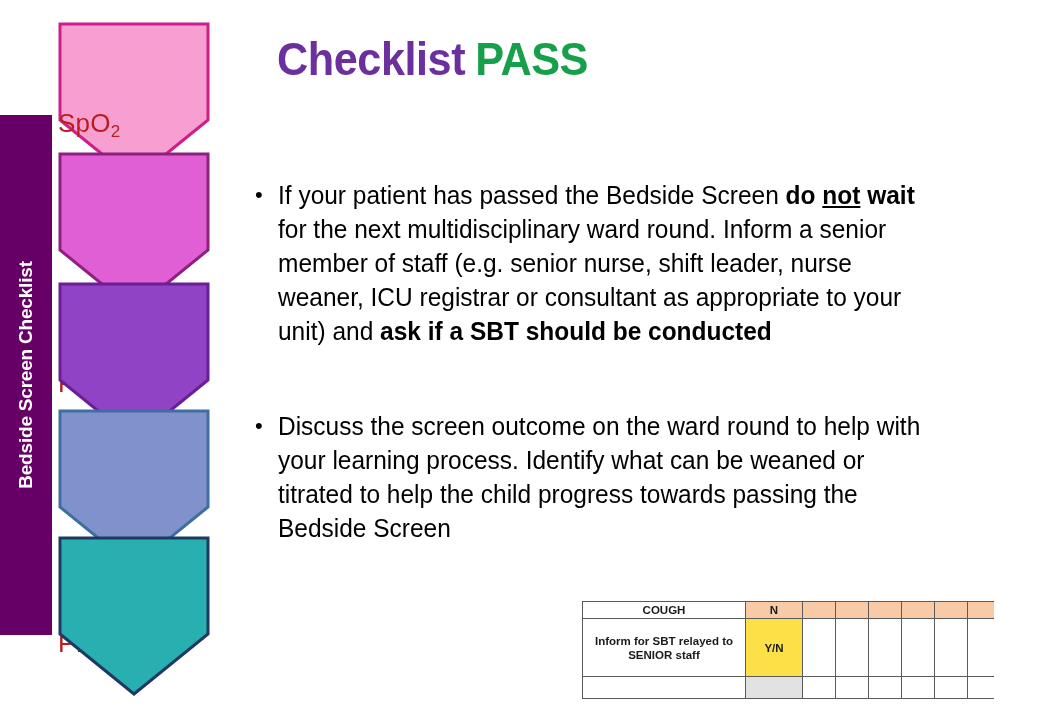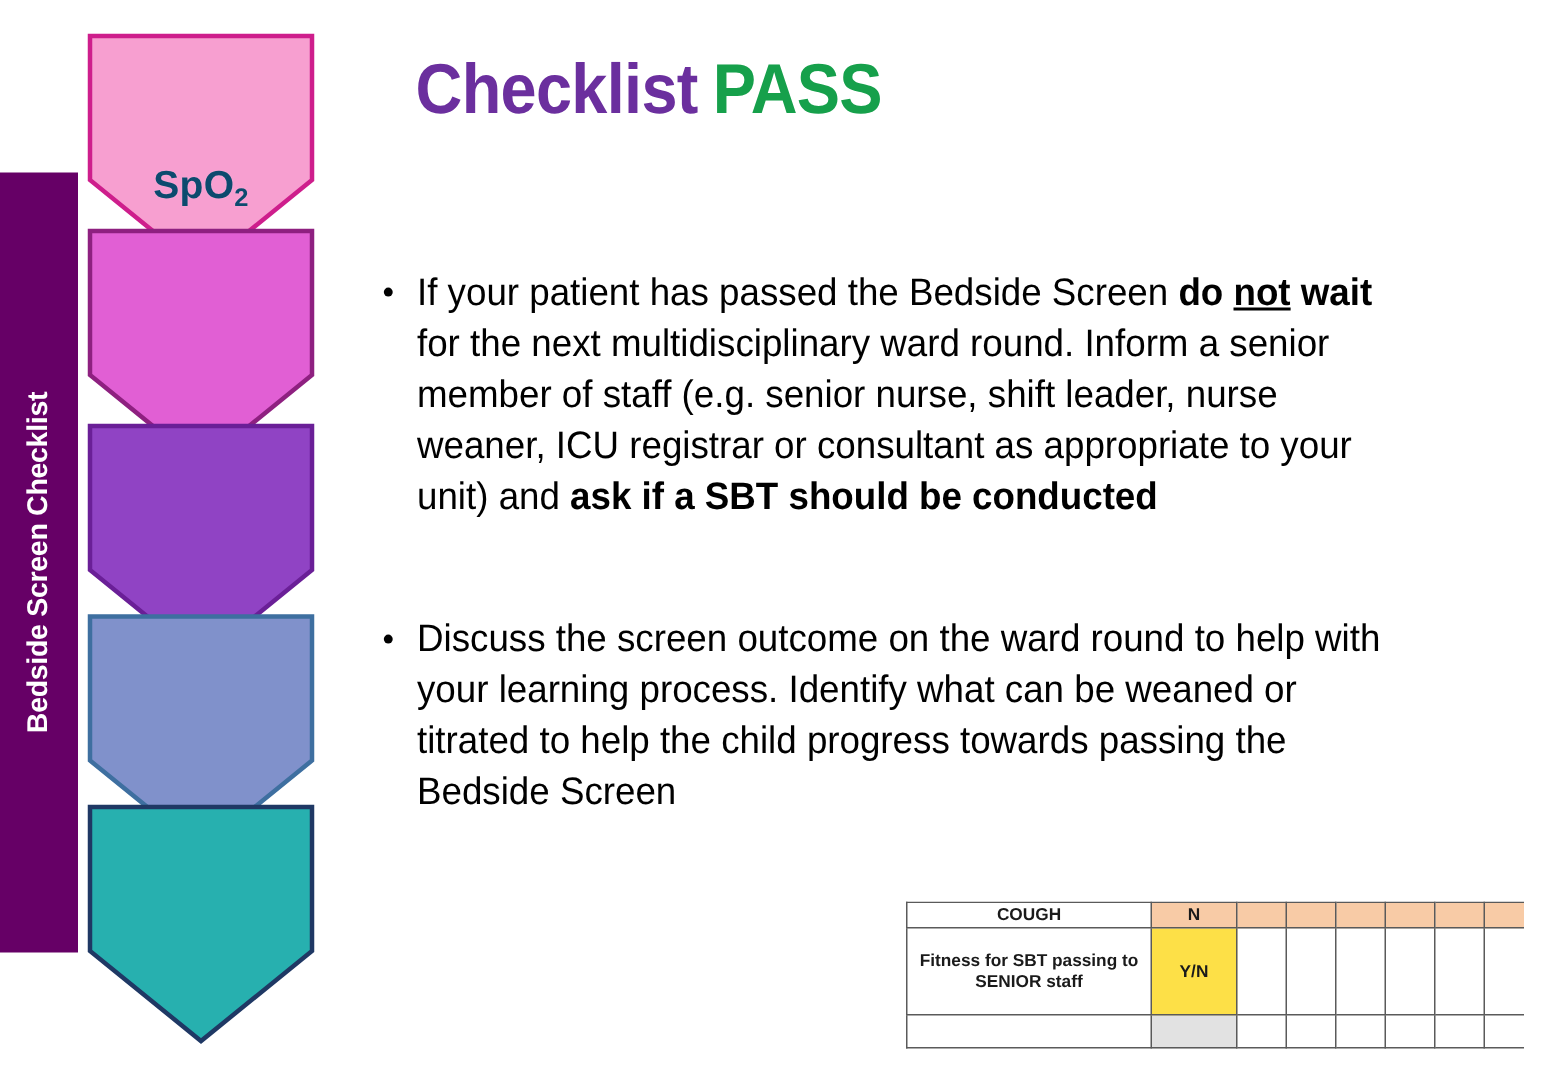--- a/index.html
+++ b/index.html
@@ -56,24 +56,24 @@
   .chevron svg {
     display: block;
     width: 152px;
     height: 160px;
     overflow: visible;
   }
   .chevron-label {
     position: absolute;
     left: 0;
     width: 152px;
-    text-align: center;
-    color: #0c4a6e;
-    font-family: "Liberation Sans", sans-serif;
-    font-weight: bold;
+    text-align: left;
+    color: #b91c1c;
+    font-family: "Liberation Sans", sans-serif;
+    font-weight: normal;
     font-size: 26px;
     letter-spacing: 0.2px;
     pointer-events: none;
     text-shadow: 0 0 1px rgba(255,255,255,0.25);
   }
   .chevron-label sub {
     font-size: 17px;
     vertical-align: baseline;
     position: relative;
     top: 5px;
@@ -131,21 +131,21 @@
     flex: 1 1 auto;
     transform: scaleX(0.96);
     transform-origin: left top;
   }
   .bullet-text b { font-weight: bold; }
   .bullet-text u { text-decoration: underline; }
 
   
   #table-fragment {
     position: absolute;
-    left: 604px;
+    left: 582px;
     top: 601px;
     width: 412px;
     height: 119px;
     overflow: hidden;
   }
   #table-fragment table {
     border-collapse: collapse;
     table-layout: fixed;
     width: 412px;
     font-family: "Liberation Sans", sans-serif;
@@ -249,21 +249,21 @@
         <td class="value-cell">N</td>
         <td class="blank-cell"></td>
         <td class="blank-cell"></td>
         <td class="blank-cell"></td>
         <td class="blank-cell"></td>
         <td class="blank-cell"></td>
         <td class="blank-cell"></td>
 
       </tr>
       <tr class="row-fitness">
-        <td class="label-cell">Fitness for SBT passing to SENIOR staff</td>
+        <td class="label-cell">Inform for SBT relayed to SENIOR staff</td>
         <td class="value-cell">Y/N</td>
         <td class="blank-cell"></td>
         <td class="blank-cell"></td>
         <td class="blank-cell"></td>
         <td class="blank-cell"></td>
         <td class="blank-cell"></td>
         <td class="blank-cell"></td>
 
       </tr>
       <tr class="row-partial">

